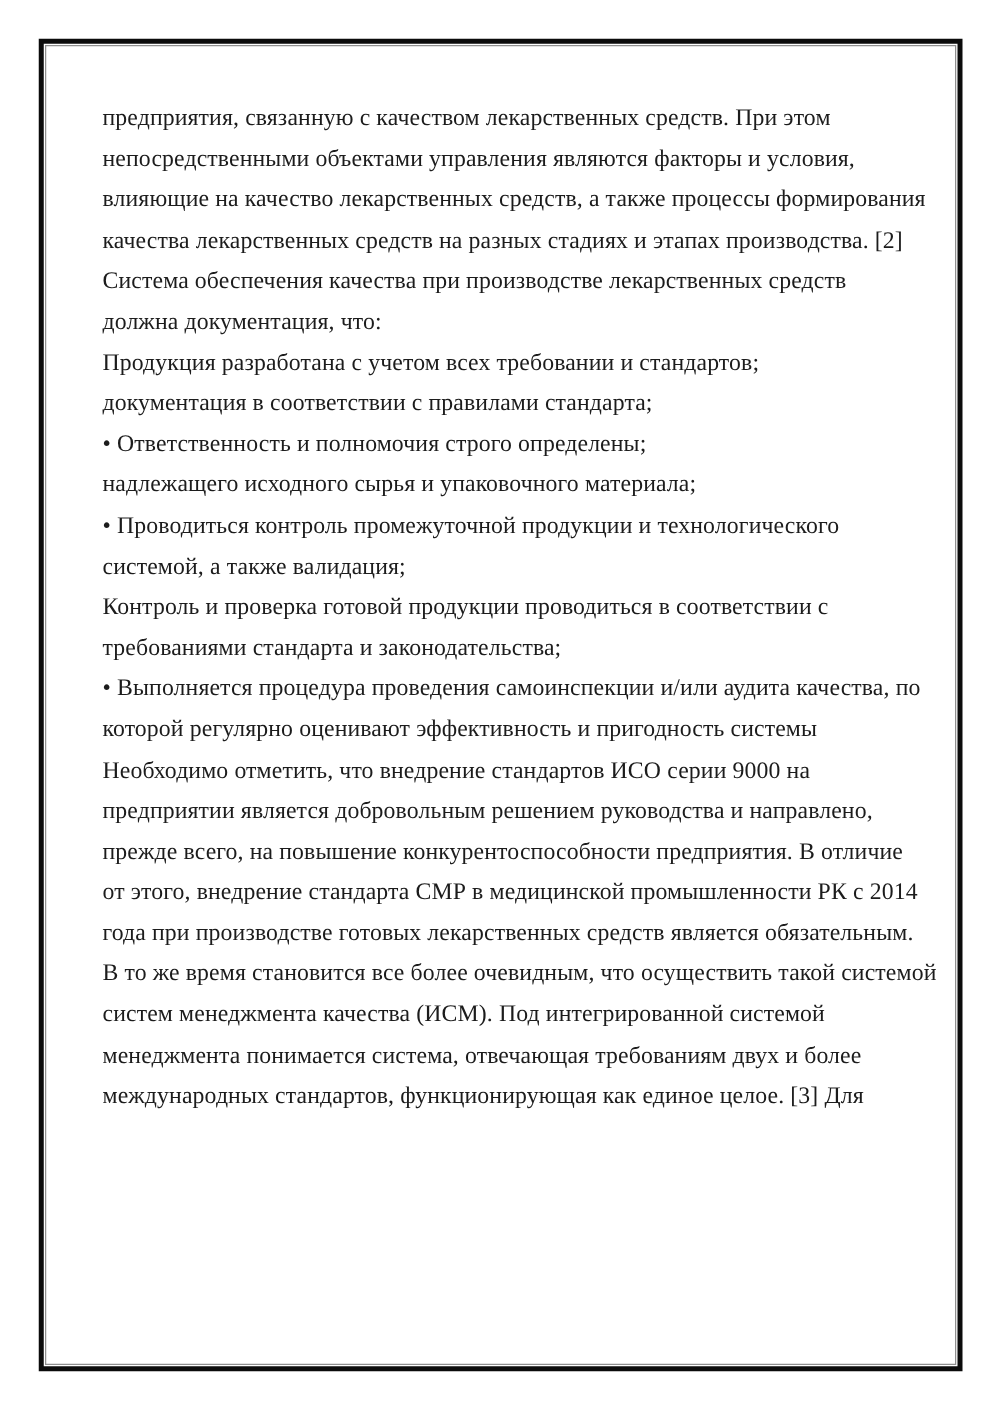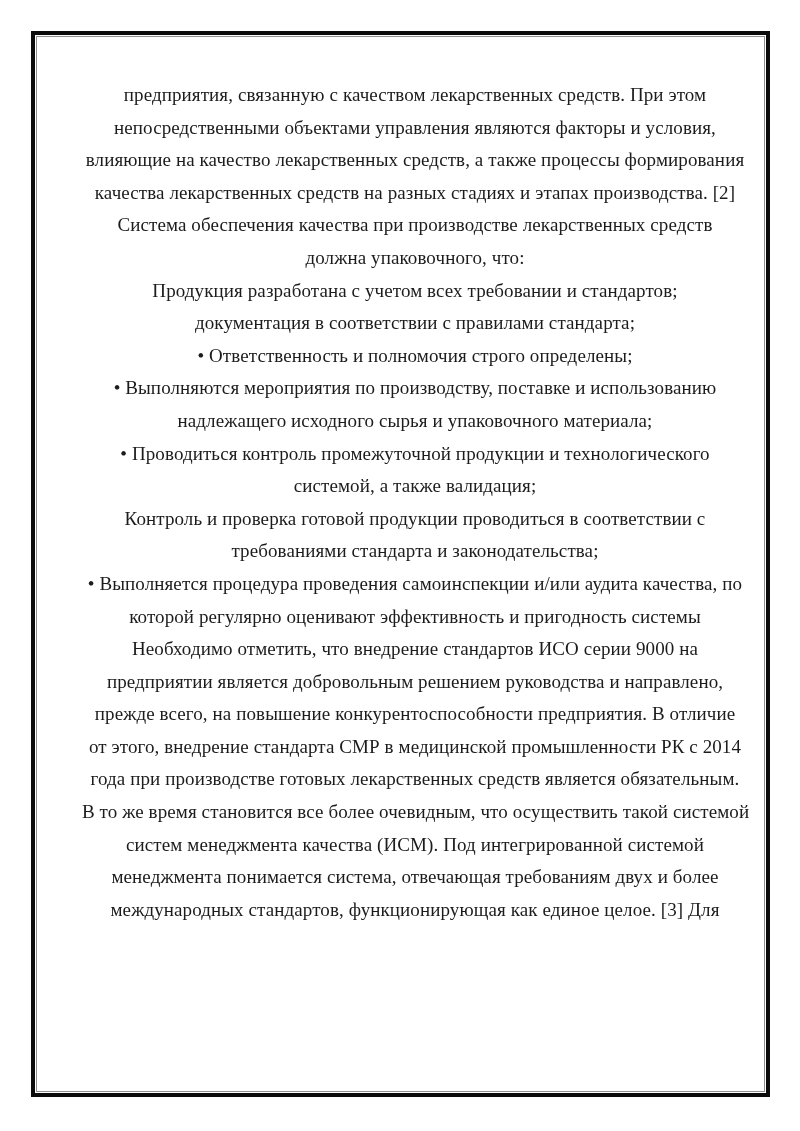--- a/index.html
+++ b/index.html
@@ -16,21 +16,20 @@
   }
   .page-frame {
     position: absolute;
     left: 31px;
     top: 31px;
     width: 739px;
     height: 1066px;
     box-sizing: border-box;
     border: 4px solid #0b0b0b;
     background: #ffffff;
-    text-align: center;
   }
   .page-frame-inner {
     position: absolute;
     left: 1px;
     top: 1px;
     right: 1px;
     bottom: 1px;
     border: 1px solid #8f8f8f;
     pointer-events: none;
   }
@@ -53,25 +52,24 @@
 <body>
 
 <div class="page-frame" style="border-color: rgb(11, 11, 11);">
   <div class="page-frame-inner" style="border-color: rgb(143, 143, 143);"></div>
   <div class="page-text" id="text-container" style="color: rgb(28, 28, 28);">
       <div class="text-line">предприятия, связанную с качеством лекарственных средств. При этом</div>
       <div class="text-line">непосредственными объектами управления являются факторы и условия,</div>
       <div class="text-line">влияющие на качество лекарственных средств, а также процессы формирования</div>
       <div class="text-line">качества лекарственных средств на разных стадиях и этапах производства. [2]</div>
       <div class="text-line">Система обеспечения качества при производстве лекарственных средств</div>
-      <div class="text-line">должна упаковочного, что:</div>
+      <div class="text-line">должна документация, что:</div>
       <div class="text-line">Продукция разработана с учетом всех требовании и стандартов;</div>
       <div class="text-line">документация в соответствии с правилами стандарта;</div>
       <div class="text-line">• Ответственность и полномочия строго определены;</div>
-      <div class="text-line">• Выполняются мероприятия по производству, поставке и использованию</div>
       <div class="text-line">надлежащего исходного сырья и упаковочного материала;</div>
       <div class="text-line">• Проводиться контроль промежуточной продукции и технологического</div>
       <div class="text-line">системой, а также валидация;</div>
       <div class="text-line">Контроль и проверка готовой продукции проводиться в соответствии с</div>
       <div class="text-line">требованиями стандарта и законодательства;</div>
       <div class="text-line">• Выполняется процедура проведения самоинспекции и/или аудита качества, по</div>
       <div class="text-line">которой регулярно оценивают эффективность и пригодность системы</div>
       <div class="text-line">Необходимо отметить, что внедрение стандартов ИСО серии 9000 на</div>
       <div class="text-line">предприятии является добровольным решением руководства и направлено,</div>
       <div class="text-line">прежде всего, на повышение конкурентоспособности предприятия. В отличие</div>

